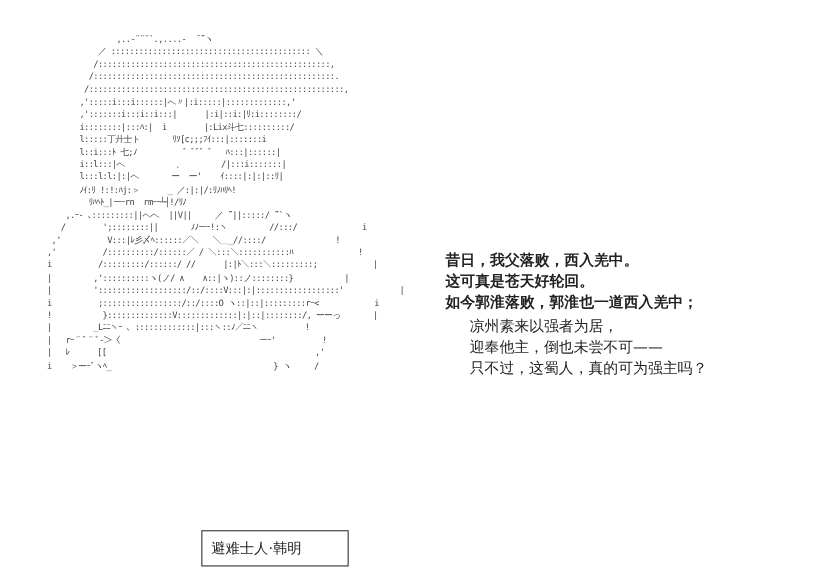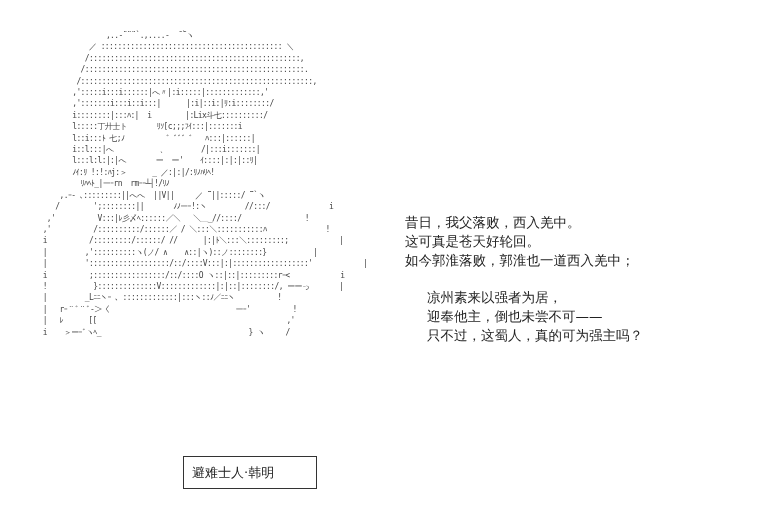--- a/index.html
+++ b/index.html
@@ -3,21 +3,21 @@
 <meta charset="utf-8">
 <style>
   html, body { margin: 0; padding: 0; background: #ffffff; }
   body { width: 761px; height: 532px; position: relative; overflow: hidden;
          font-family: "DejaVu Sans", sans-serif; color: #222; }
   .art { position: absolute; left: 30px; top: 30px; width: 370px; height: 490px; }
   .art pre { margin: 0; font-family: "DejaVu Sans Mono", monospace; font-size: 8px;
              line-height: 11.4px; color: #444; letter-spacing: -0.6px; white-space: pre; }
   .dialogue { position: absolute; left: 405px; font-size: 13.5px; line-height: 19px; color: #222; }
   .dialogue p { margin: 0; white-space: nowrap; }
-  #dlg1 { top: 213px; }
+  #dlg1 { top: 228px; font-weight: bold; }
   #dlg2 { top: 288px; margin-left: 22px; }
   .namebox { position: absolute; left: 183px; top: 457px; width: 134px; height: 33px;
              border: 1px solid #333; box-sizing: border-box; font-size: 13px;
              display: flex; align-items: center; padding-left: 8px; background: #fff; }
 </style>
 </head>
 <body>
 
 <div class="art">
   <pre id="art-pre">                  ,..-¨¨¨`.,....-  ̄ ̄`ヽ
@@ -40,21 +40,21 @@
    ,'          /::::::::::/::::::／ / ＼:::＼:::::::::::ﾊ              !
    i          /:::::::::/::::::/ //      |:|ﾄ＼:::＼:::::::::;            |
    |         ,'::::::::::ヽ(ノ/ ∧    ∧::|ヽ)::ノ::::::::}           |
    |         ':::::::::::::::::::/::/::::V:::|:|::::::::::::::::::'            |
    i          ;:::::::::::::::::/::/::::O ヽ::|::|:::::::::rｰ&lt;            i
    !           }::::::::::::::V:::::::::::::|:|::|::::::::/, ーーっ       |
    |         _Lﾆﾆヽｰ 、:::::::::::::|:::ヽ::ﾉ／ﾆﾆヽ          !
    |   rｰ¨ﾞ¨ﾞ-＞〈                              ーｰ'          !
    |   ﾚ      [[                                             ,'
    i    ＞ーｰﾞヽﾍ_                                   } ヽ     /</pre>
-  <div class="namebox" style="left:153px; top:426px;align-items:center;">
+  <div class="namebox" style="left:153px; top:452px;align-items:center;">
     <span>避难士人·韩明</span>
   </div>
 </div>
 
 <div class="dialogue" id="dlg1">
   <p>昔日，我父落败，西入羌中。</p>
   <p>这可真是苍天好轮回。</p>
   <p>如今郭淮落败，郭淮也一道西入羌中；</p>
 </div>
 

